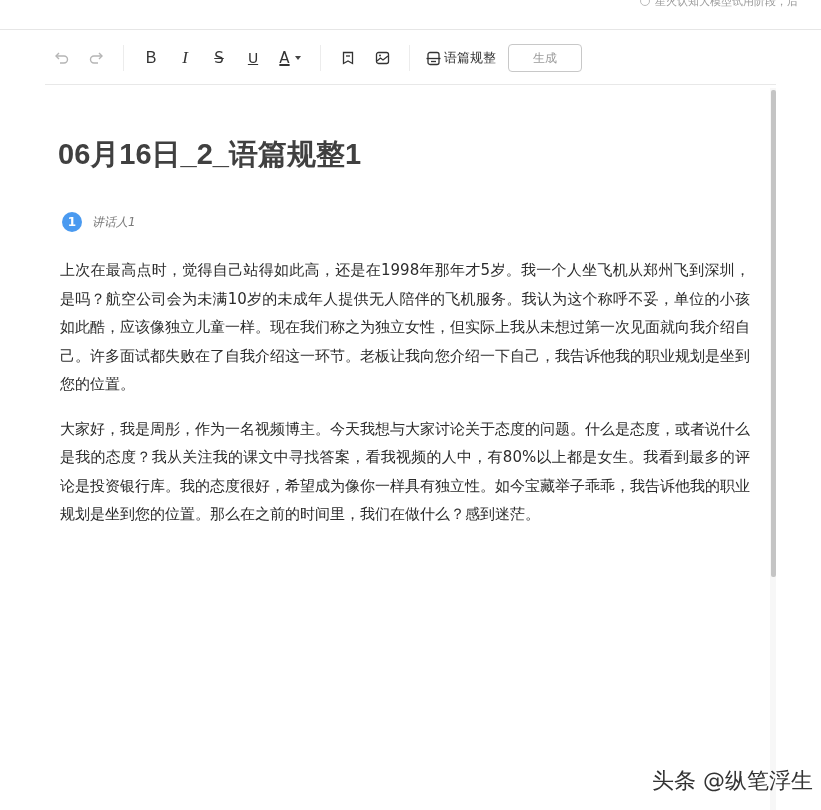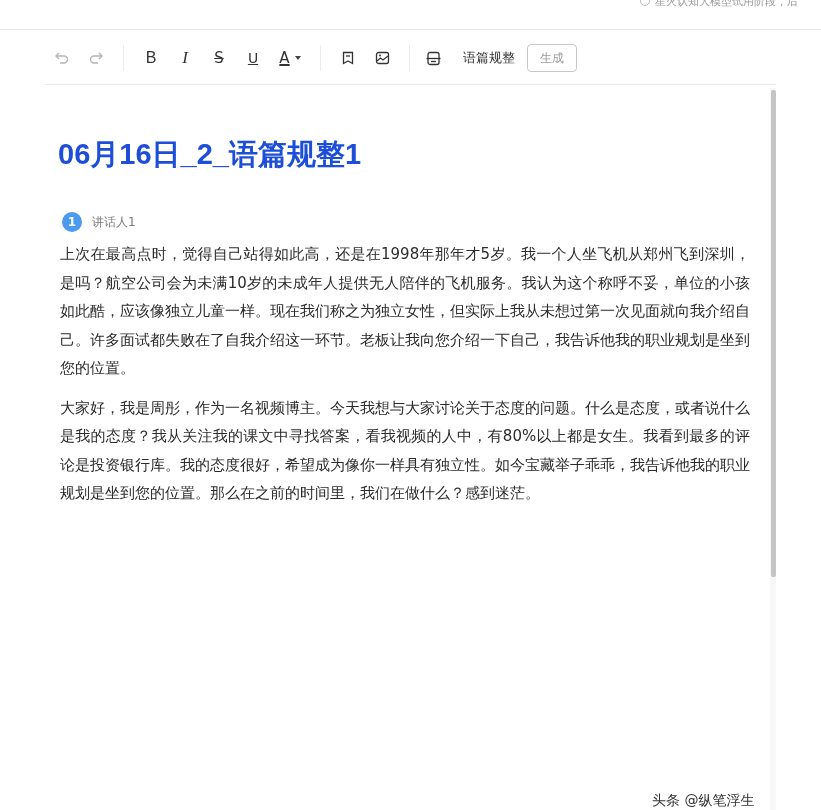--- a/index.html
+++ b/index.html
@@ -28,61 +28,61 @@
     .toolbar-bottom {
       position: absolute; top: 84px; left: 45px; width: 731px; height: 1px; background: #e8e8e8;
     }
     .tb-btn {
       width: 34px; height: 30px; display: flex; align-items: center; justify-content: center;
       cursor: pointer; color: #333; font-size: 16px;
     }
     .tb-btn.disabled { color: #b5b5b5; }
     .tb-sep { width: 1px; height: 26px; background: #ececec; margin: 0 10px; }
     .tb-label-btn {
-      display: flex; align-items: center; gap: 22px; padding: 0 6px; height: 30px;
+      display: flex; align-items: center; gap: 3px; padding: 0 6px; height: 30px;
       font-size: 13px; color: #333; cursor: pointer;
     }
     .gen-btn {
-      margin-left: 6px; height: 26px; padding: 0 12px; border: 1px solid #c8c8c8;
+      margin-left: 6px; height: 26px; padding: 0 24px; border: 1px solid #c8c8c8;
       border-radius: 4px; display: flex; align-items: center; font-size: 12px; color: #9a9a9a;
       background: #fff; cursor: pointer;
     }
     .editor {
       position: absolute; top: 85px; left: 45px; width: 722px; height: 725px;
       overflow: hidden;
     }
     .doc-title {
       position: absolute; top: 50px; left: 13px;
-      font-size: 29px; font-weight: bold; color: #1d4ed8; letter-spacing: 0px;
+      font-size: 29px; font-weight: bold; color: #404040; letter-spacing: 0px;
       font-family: "Liberation Sans", "DejaVu Sans", sans-serif;
     }
     .speaker {
       position: absolute; top: 127px; left: 17px; display: flex; align-items: center; gap: 10px;
     }
     .speaker-badge {
       width: 20px; height: 20px; border-radius: 50%; background: #4a9af0; color: #fff;
       font-size: 12px; font-weight: bold; display: flex; align-items: center; justify-content: center;
     }
-    .speaker-name { font-size: 12px; color: #7a7a7a; }
+    .speaker-name { font-size: 12px; color: #7a7a7a; font-style: italic; }
     .paragraphs {
       position: absolute; top: 155px; left: 15px; width: 690px;
     }
     .paragraphs p {
-      margin: 0 0 11px 0; font-size: 15px; line-height: 28.5px; color: #2b2b2b;
+      margin: 16px 0 11px 0; font-size: 15px; line-height: 28.5px; color: #2b2b2b;
       text-align: justify;
     }
     .scrollbar-track {
       position: absolute; top: 88px; left: 770px; width: 6px; height: 722px; background: #f7f7f7;
     }
     .scrollbar-thumb {
       position: absolute; top: 90px; left: 771px; width: 5px; height: 487px; background: #c4c4c4;
       border-radius: 2px; cursor: pointer;
     }
     .watermark {
-      position: absolute; top: 792px; left: 652px; font-size: 14px; color: #333;
+      position: absolute; top: 766px; left: 652px; font-size: 22px; color: #333;
       text-shadow: 0 0 3px #fff, 0 0 3px #fff;
     }
     svg { display: block; }
   </style>
 </head>
 <body>
 
 <div class="top-notice">
   <span class="clock"></span>
   <span>星火认知大模型试用阶段，后</span>

